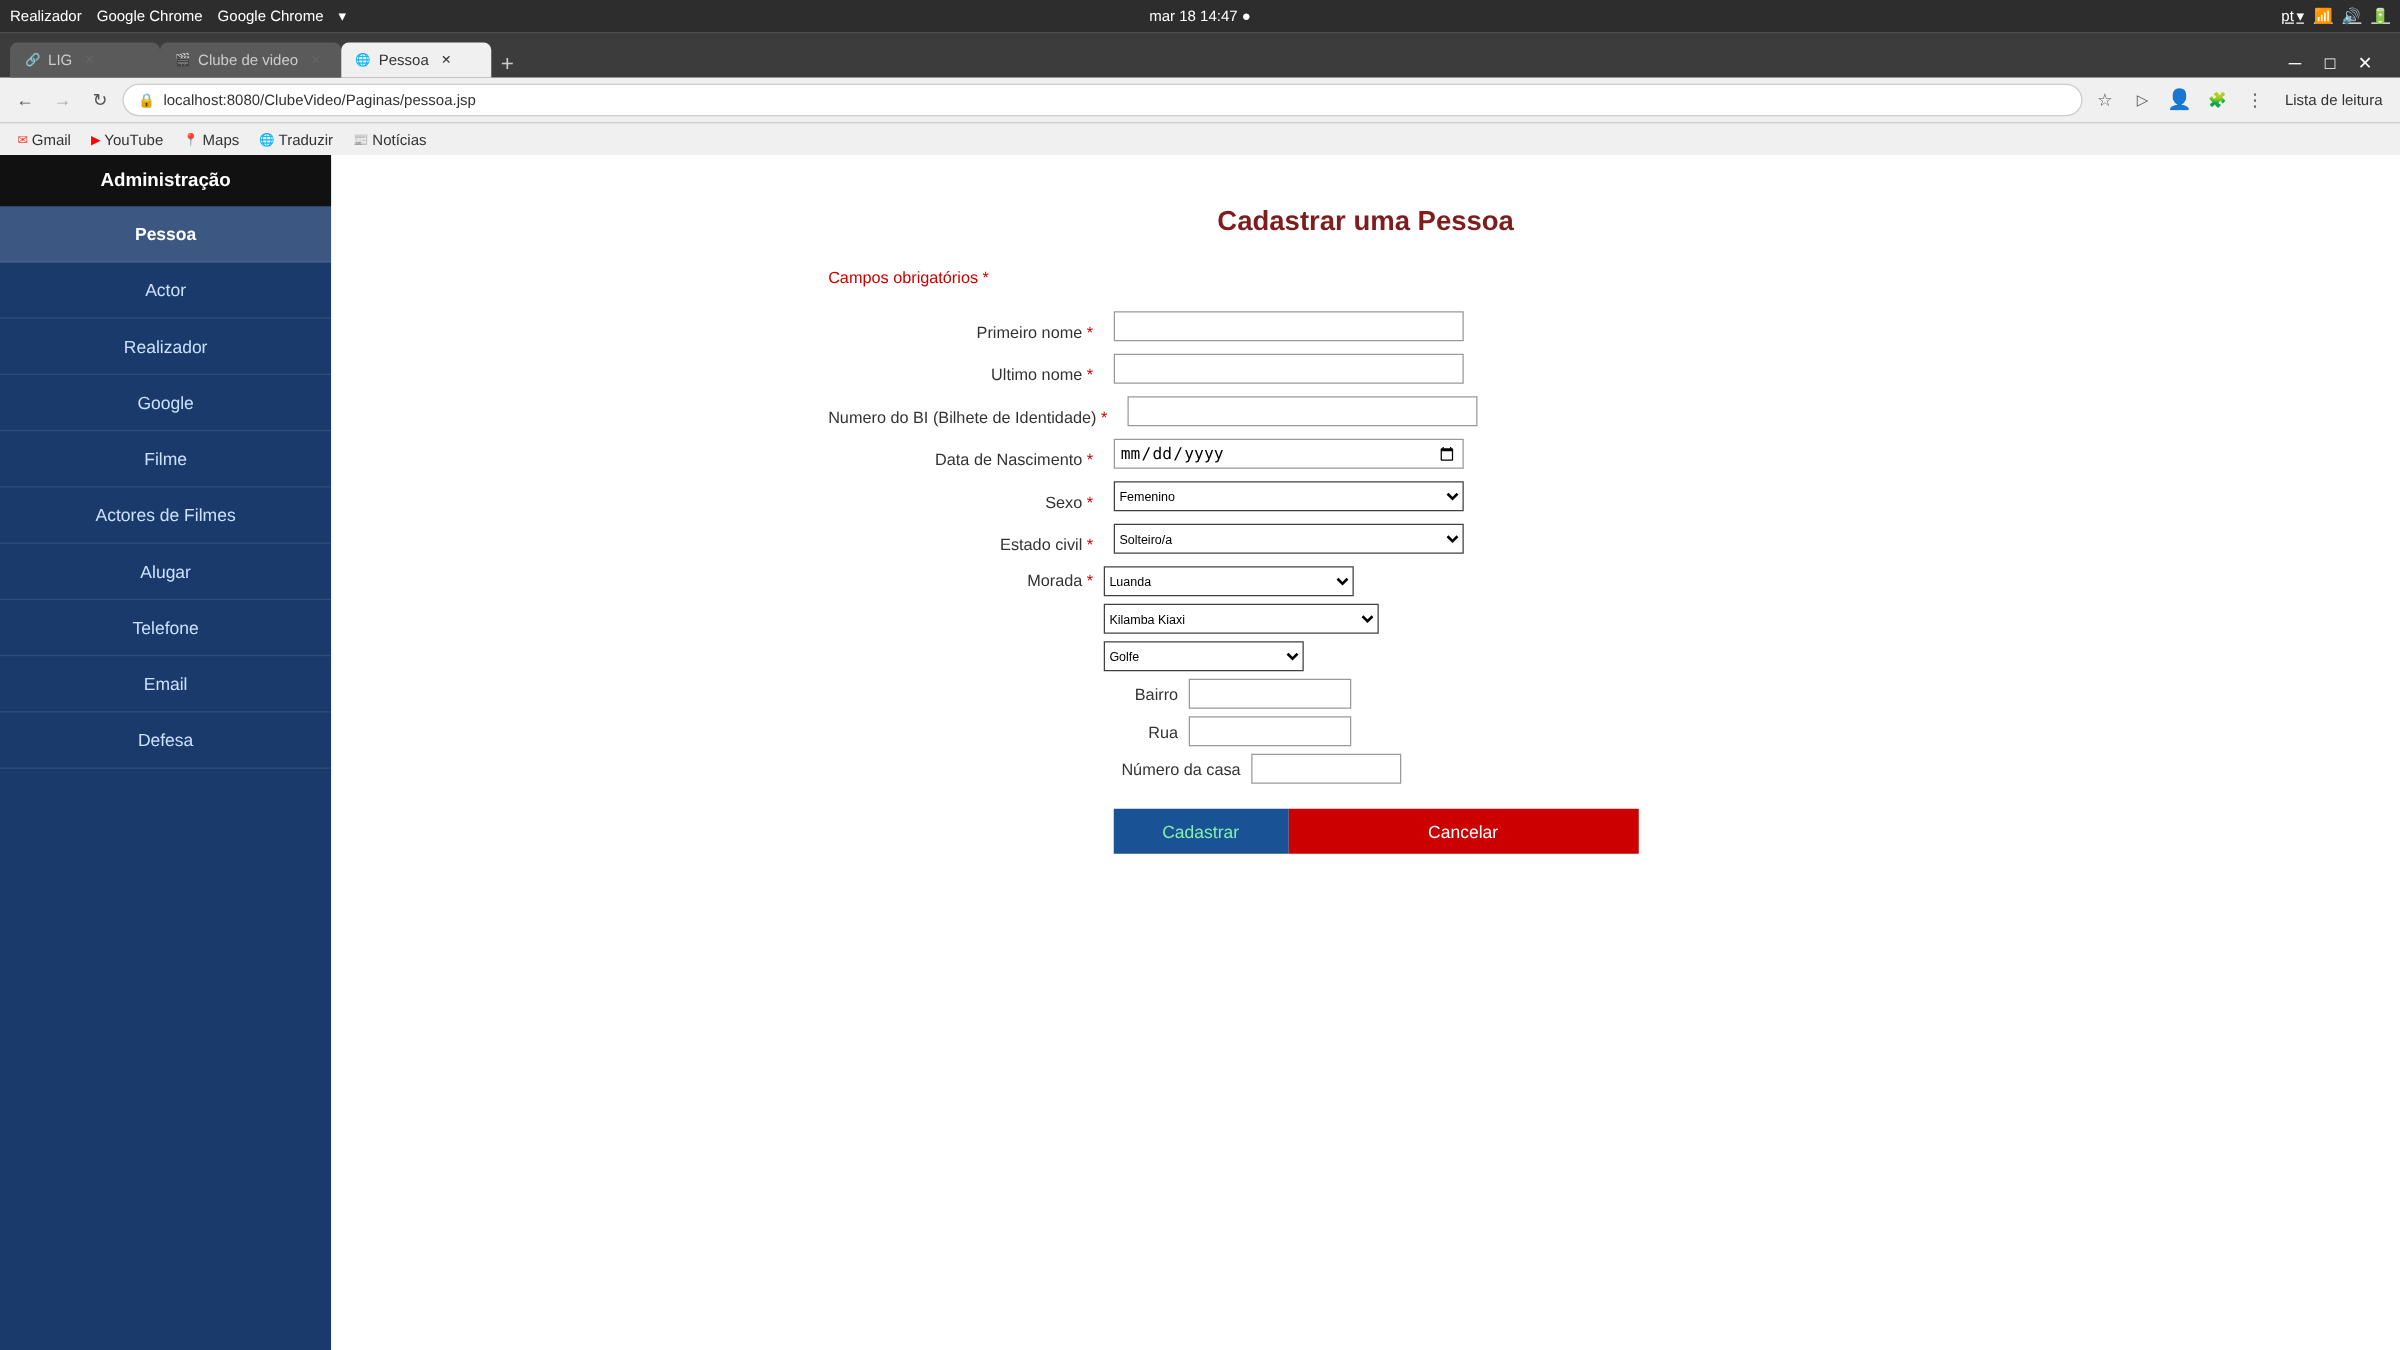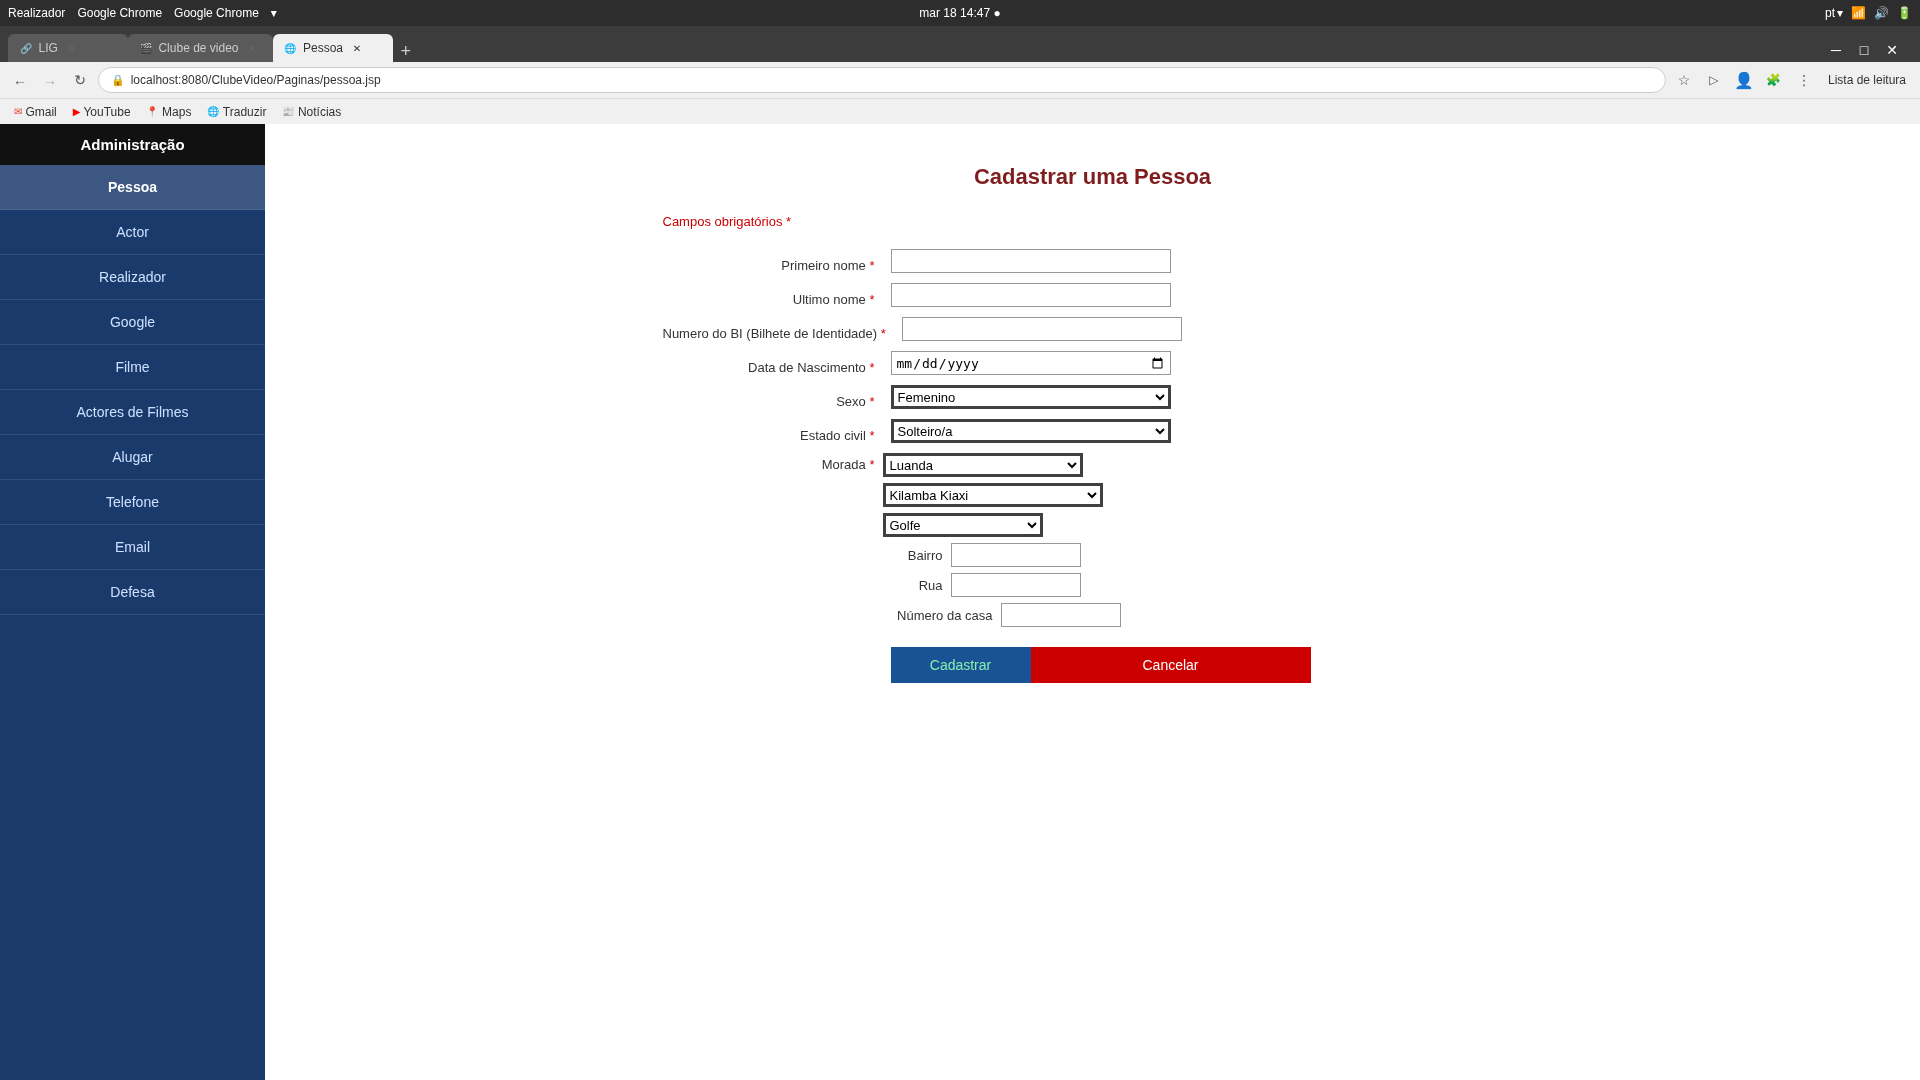--- a/index.html
+++ b/index.html
@@ -10,21 +10,21 @@
       height: 26px;
       background: #2d2d2d;
       display: flex;
       align-items: center;
       justify-content: space-between;
       padding: 0 8px;
       color: #fff;
       font-size: 12px;
     }
     .taskbar-left { display: flex; align-items: center; gap: 12px; }
-    .taskbar-right { display: flex; align-items: center; gap: 12px; }
+    .taskbar-right { display: flex; align-items: center; gap: 12px; text-decoration: underline; }
     .taskbar-center { position: absolute; left: 50%; transform: translateX(-50%); color: #fff; font-size: 12px; }
 
     
     .browser-chrome {
       background: #3c3c3c;
     }
     .tab-bar {
       display: flex;
       align-items: flex-end;
       padding: 4px 8px 0;
@@ -198,22 +198,22 @@
     .form-input {
       width: 280px;
       height: 24px;
       border: 1px solid #999;
       padding: 0 4px;
       font-size: 13px;
     }
     .form-select {
       width: 280px;
       height: 24px;
-      border: 3px solid #404040;
-      font-size: 13px;
+      border: 1px solid #404040;
+      font-size: 10px;
       background: #fff;
     }
     .form-date {
       width: 280px;
       height: 24px;
       border: 1px solid #999;
       padding: 0 4px;
       font-size: 13px;
     }
     .morada-section {

